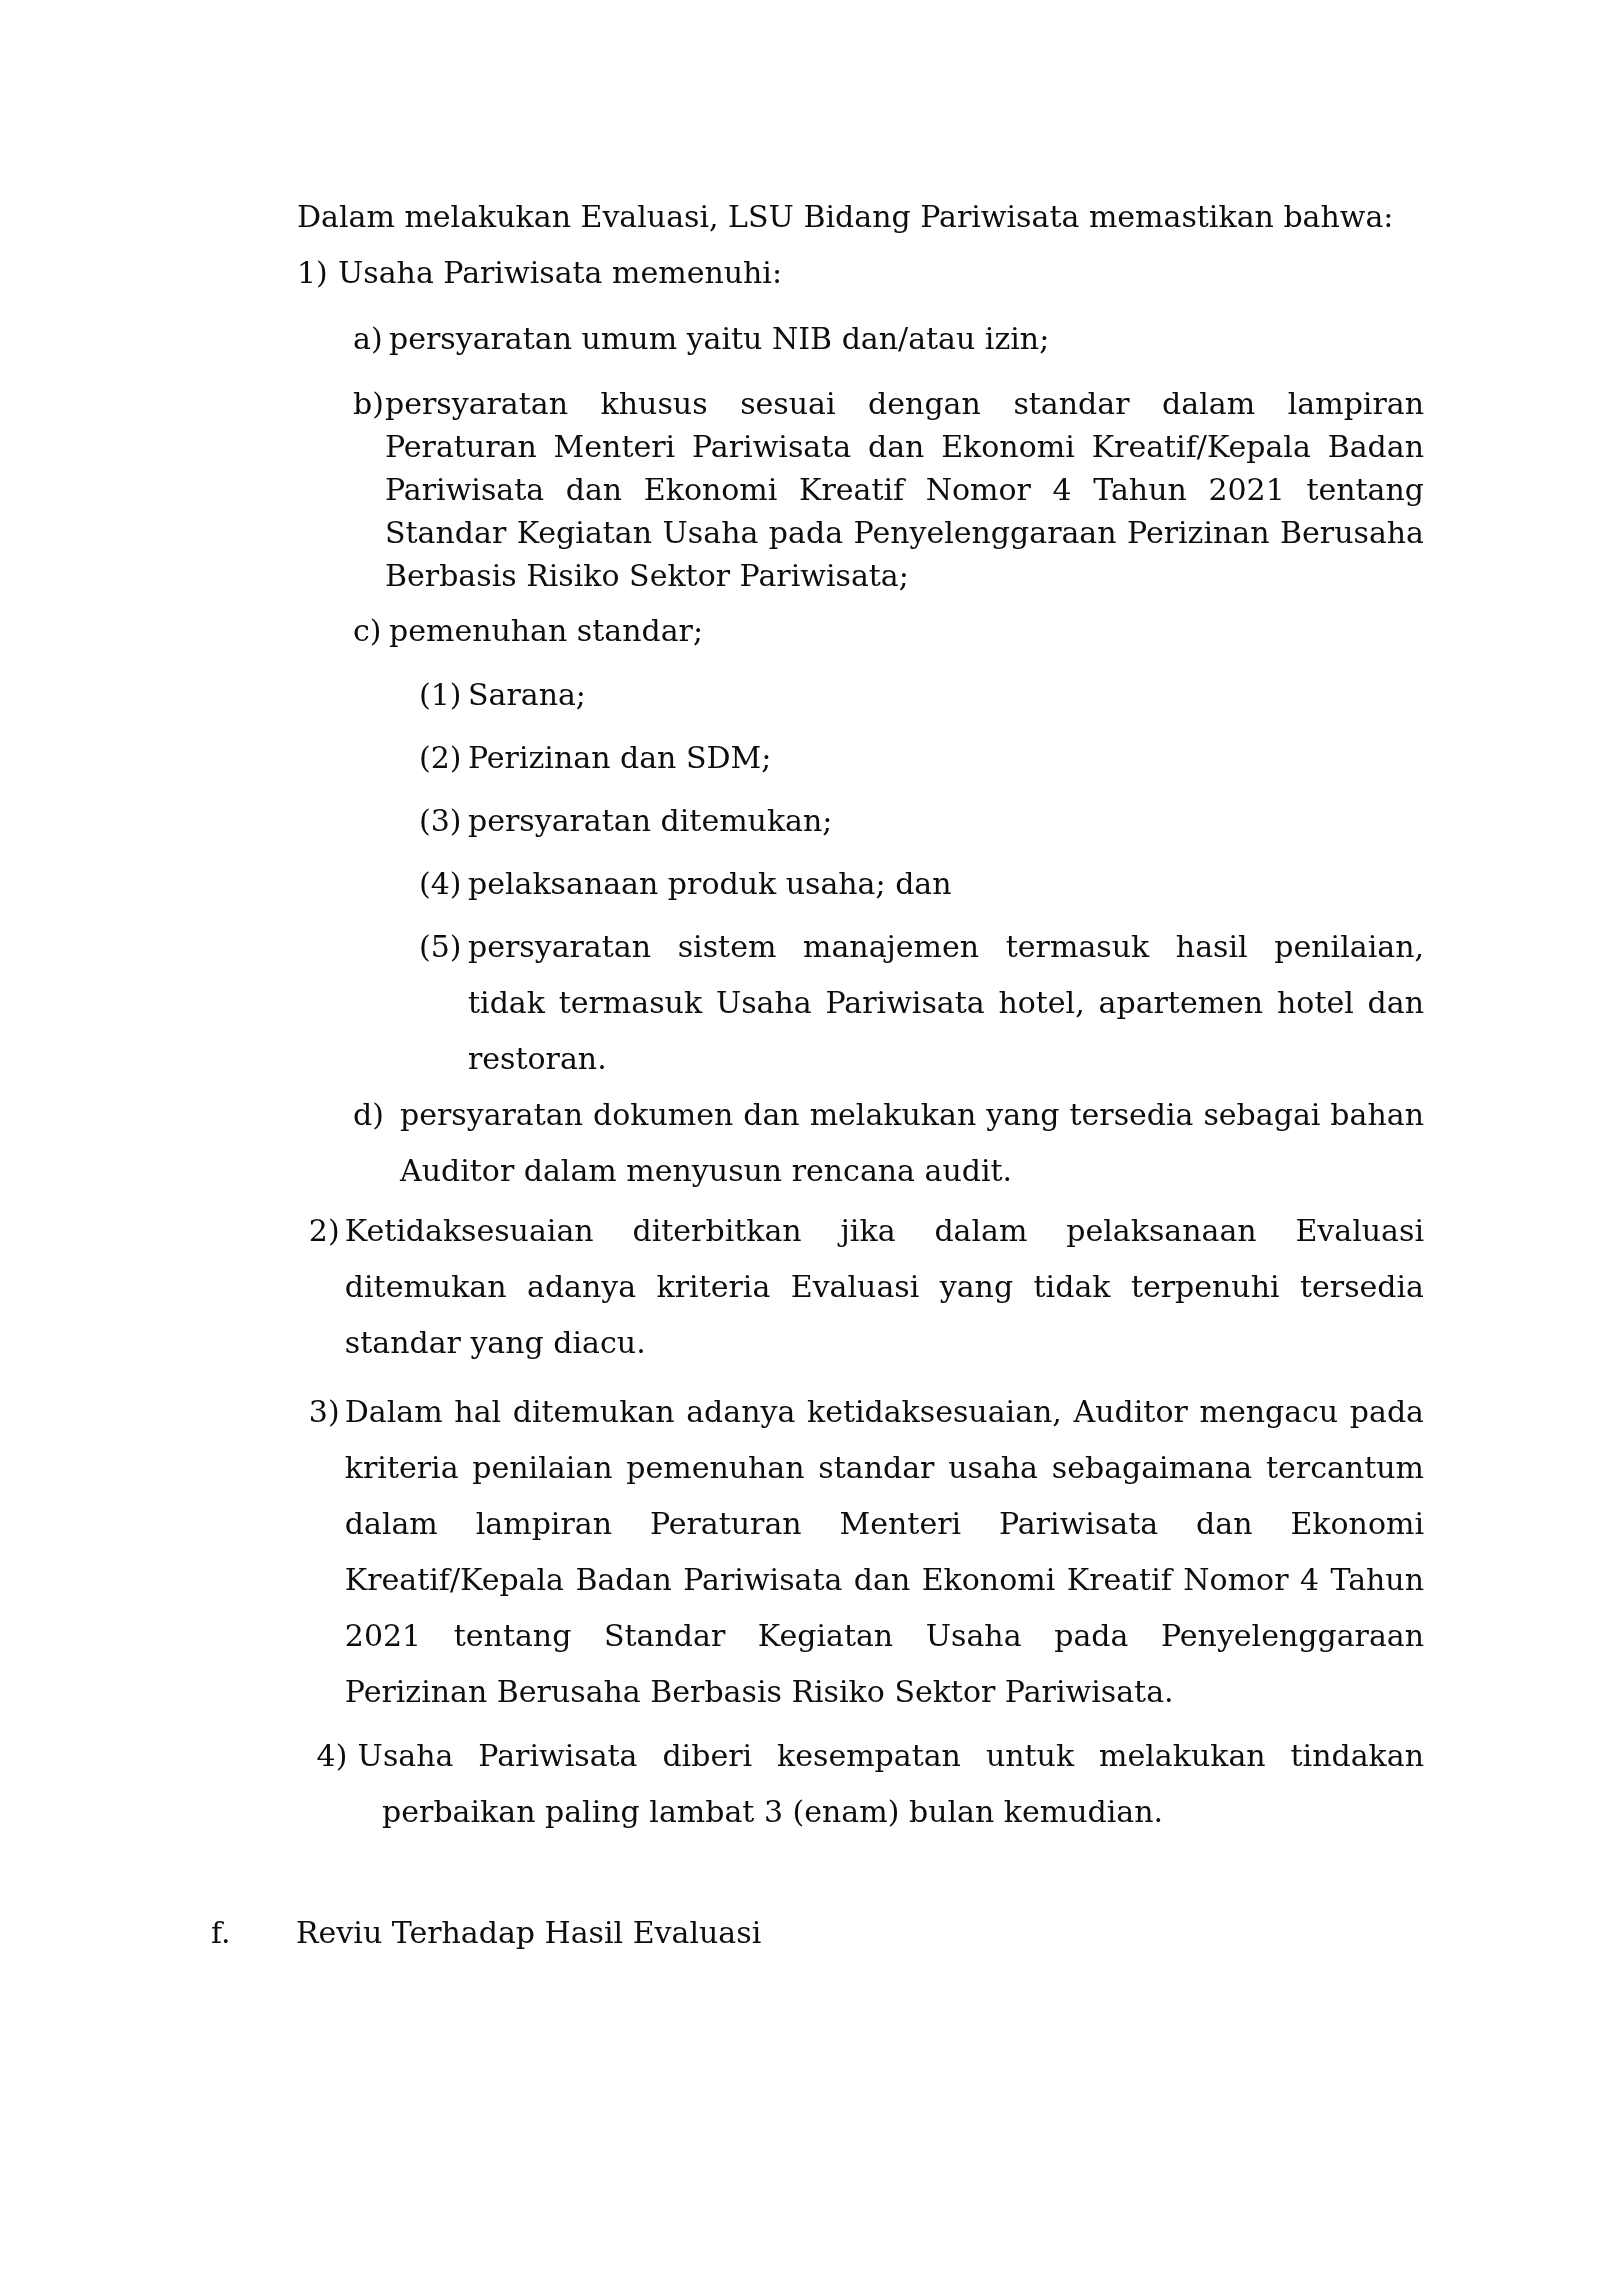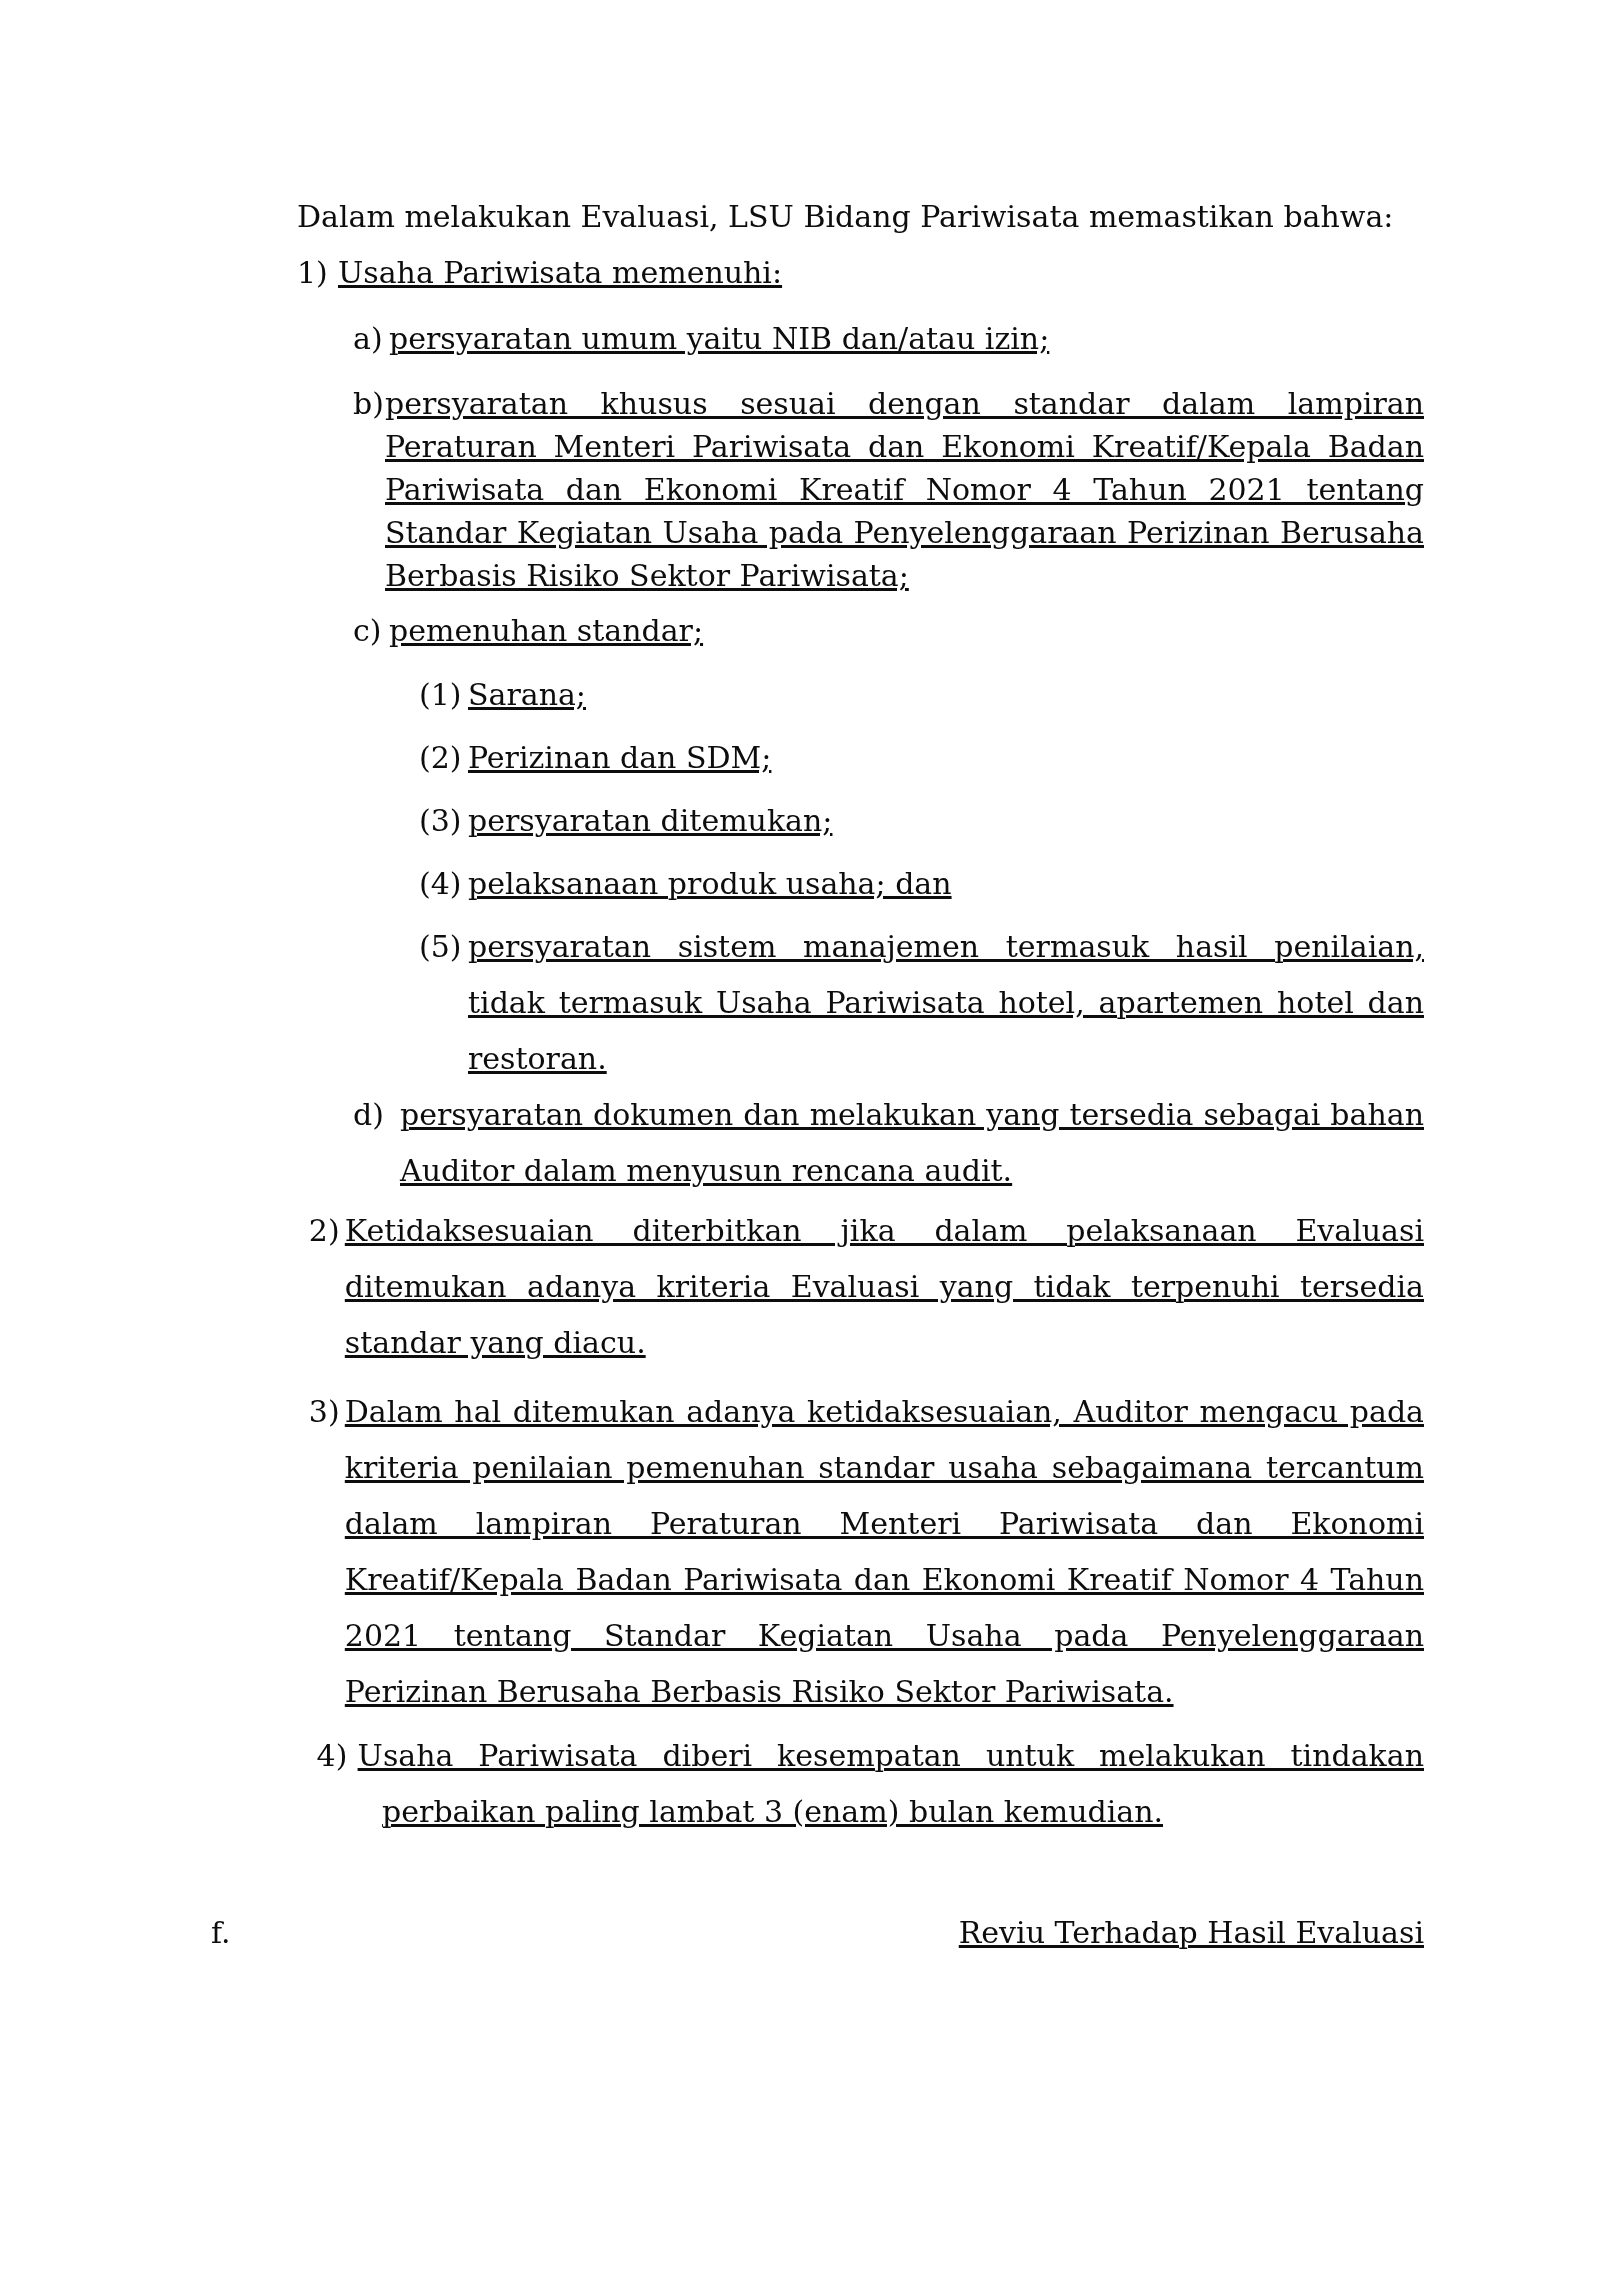--- a/index.html
+++ b/index.html
@@ -25,21 +25,21 @@
   }
   .para {
     margin: 0;
     text-align: justify;
   }
   .row {
     display: flex;
     align-items: flex-start;
   }
   .marker { flex: 0 0 auto; }
-  .btxt  { flex: 1 1 auto; text-align: justify; text-decoration: underline; }
+  .btxt  { flex: 1 1 auto; text-align: justify; }
 
   
   .item-1 .marker { width: 41px; }
   .item-2, .item-3 { margin-left: 11.8px; }
   .item-2 .marker, .item-3 .marker { width: 36px; }
   .item-4 { margin-left: 19.6px; }
   .item-4 .marker { width: 41px; }
   .item-4 .btxt { padding-left: 24.5px; text-indent: -24.5px; }
 
   
@@ -63,21 +63,21 @@
   .item-2 { margin-top: 3.9px; }
   .item-3 { margin-top: 13.7px; }
   .item-4 { margin-top: 7.8px; }
 
   
   .section-f {
     margin-top: 65px;
     margin-left: -86px;
   }
   .section-f .marker { width: 85px; }
-  .section-f .btxt { text-align: right; }
+  .section-f .btxt { text-align: left; }
 </style>
 </head>
 <body>
 
 <div class="page">
   <div class="content">
 
     <p class="para">Dalam melakukan Evaluasi, LSU Bidang Pariwisata memastikan bahwa:</p>
 
     <div class="row item-1">

